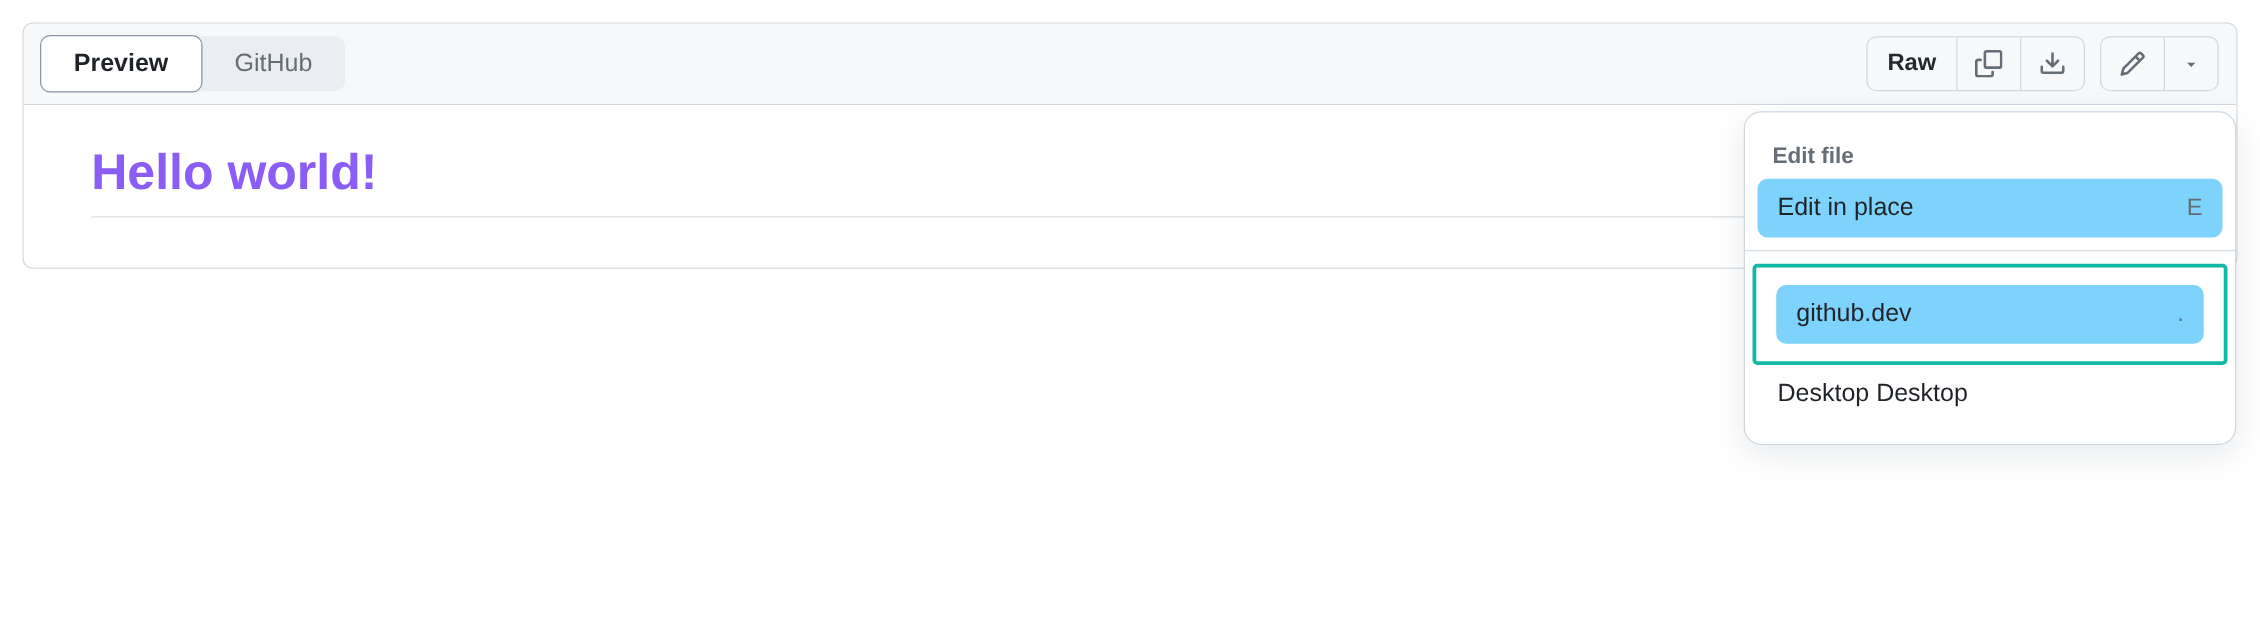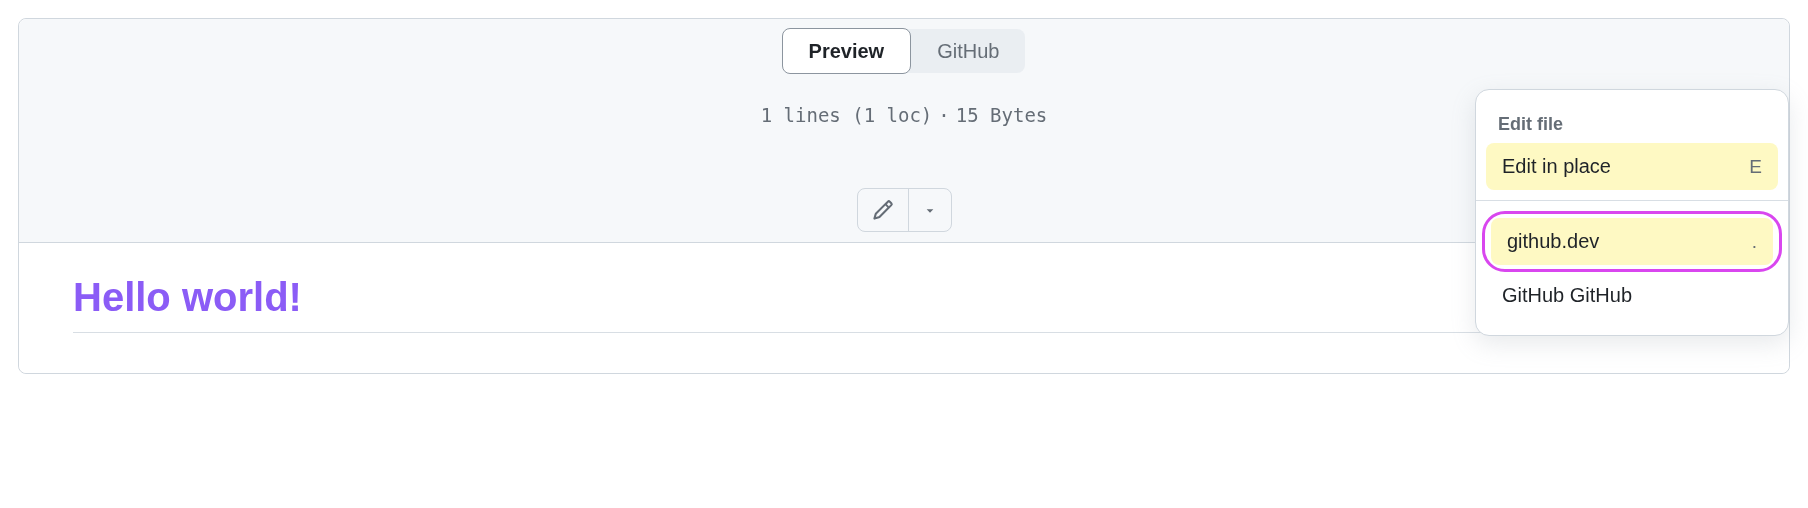--- a/index.html
+++ b/index.html
@@ -17,22 +17,21 @@
     overflow: visible;
     position: relative;
   }
   .toolbar {
     display: flex;
     align-items: center;
     padding: 10px 14px;
     background: #f6f8fa;
     border-bottom: 1px solid #d0d7de;
     border-radius: 8px 8px 0 0;
-    gap: 31px;
-    flex-direction: column;
+    gap: 12px;
   }
   .tab-group {
     display: inline-flex;
     background: #eaeef2;
     border-radius: 8px;
     padding: 0;
     height: 44px;
     align-items: stretch;
   }
   .tab {
@@ -114,21 +113,21 @@
     font-weight: 600;
     color: #8b5cf6;
     padding-bottom: 12px;
     border-bottom: 1px solid #d8dee4;
   }
   
   .dropdown {
     position: absolute;
     top: 70px;
     right: 0;
-    width: 314px;
+    width: 394px;
     background: #ffffff;
     border: 1px solid #d0d7de;
     border-radius: 14px;
     box-shadow: 0 8px 24px rgba(140,149,159,0.2);
     padding: 10px 0 16px 0;
     z-index: 10;
   }
   .dd-section-label {
     font-size: 18px;
     font-weight: 600;
@@ -140,62 +139,72 @@
     align-items: center;
     justify-content: space-between;
     margin: 0 10px;
     padding: 12px 16px;
     font-size: 20px;
     color: #1f2328;
     border-radius: 8px;
     cursor: pointer;
   }
   .dd-item.hover {
-    background: #fef9c3;
+    background: #7dd3fc;
   }
   .dd-shortcut {
     color: #656d76;
     font-size: 19px;
   }
   .dd-divider {
     height: 1px;
     background: #d8dee4;
     margin: 10px 0;
   }
   .dd-highlight {
-    border: 3px solid #d946ef;
-    border-radius: 23px;
+    border: 3px solid #14b8a6;
+    border-radius: 4px;
     margin: 0 6px;
-    padding: 4px;
+    padding: 14px;
   }
   .dd-highlight .dd-item {
     margin: 0 2px;
   }
 </style>
 </head>
 <body>
 
 <div class="file-box">
 
   <div class="toolbar">
     <div class="tab-group">
       <div class="tab active">Preview</div>
       <div class="tab-sep"></div>
       <div class="tab">GitHub</div>
     </div>
 
-    <div class="file-info">
-      <span>1 lines (1 loc)</span>
-      <span>·</span>
-      <span>15 Bytes</span>
-    </div>
 
     <div class="spacer"></div>
 
     <div class="right-actions">
+      <div class="btn-group">
+        <div class="seg text">Raw</div>
+        <div class="seg">
+          <svg class="icon-svg" viewBox="0 0 16 16">
+              <path d="M0 6.75C0 5.784.784 5 1.75 5h1.5a.75.75 0 0 1 0 1.5h-1.5a.25.25 0 0 0-.25.25v7.5c0 .138.112.25.25.25h7.5a.25.25 0 0 0 .25-.25v-1.5a.75.75 0 0 1 1.5 0v1.5A1.75 1.75 0 0 1 9.25 16h-7.5A1.75 1.75 0 0 1 0 14.25Z"></path>
+              <path d="M5 1.75C5 .784 5.784 0 6.75 0h7.5C15.216 0 16 .784 16 1.75v7.5A1.75 1.75 0 0 1 14.25 11h-7.5A1.75 1.75 0 0 1 5 9.25Zm1.75-.25a.25.25 0 0 0-.25.25v7.5c0 .138.112.25.25.25h7.5a.25.25 0 0 0 .25-.25v-7.5a.25.25 0 0 0-.25-.25Z"></path>
+            </svg>
+        </div>
+        <div class="seg">
+          <svg class="icon-svg" viewBox="0 0 16 16">
+              <path d="M2.75 14A1.75 1.75 0 0 1 1 12.25v-2.5a.75.75 0 0 1 1.5 0v2.5c0 .138.112.25.25.25h10.5a.25.25 0 0 0 .25-.25v-2.5a.75.75 0 0 1 1.5 0v2.5A1.75 1.75 0 0 1 13.25 14Z"></path>
+              <path d="M7.25 7.689V2a.75.75 0 0 1 1.5 0v5.689l1.97-1.969a.749.749 0 1 1 1.06 1.06l-3.25 3.25a.749.749 0 0 1-1.06 0L4.22 6.78a.749.749 0 1 1 1.06-1.06Z"></path>
+            </svg>
+        </div>
+      </div>
 
       <div class="btn-group">
         <div class="seg">
           <svg class="icon-svg" viewBox="0 0 16 16">
               <path d="M11.013 1.427a1.75 1.75 0 0 1 2.474 0l1.086 1.086a1.75 1.75 0 0 1 0 2.474l-8.61 8.61c-.21.21-.47.364-.756.445l-3.251.93a.75.75 0 0 1-.927-.928l.929-3.25c.081-.286.235-.547.445-.758l8.61-8.61Zm.176 4.823L9.75 4.81l-6.286 6.287a.253.253 0 0 0-.064.108l-.558 1.953 1.953-.558a.253.253 0 0 0 .108-.064Zm1.238-3.763a.25.25 0 0 0-.354 0L10.811 3.75l1.439 1.44 1.263-1.263a.25.25 0 0 0 0-.354Z"></path>
             </svg>
         </div>
         <div class="seg">
           <svg class="icon-svg" style="width:14px;height:14px" viewBox="0 0 16 16">
               <path d="M4.427 7.427 8 11l3.573-3.573A.25.25 0 0 0 11.396 7H4.604a.25.25 0 0 0-.177.427Z"></path>
@@ -216,17 +225,17 @@
       <span class="dd-shortcut">E</span>
     </div>
     <div class="dd-divider"></div>
     <div class="dd-highlight">
       <div class="dd-item hover">
         <span>github.dev</span>
         <span class="dd-shortcut">.</span>
       </div>
     </div>
     <div class="dd-item">
-      <span>GitHub GitHub</span>
+      <span>Desktop Desktop</span>
     </div>
   </div>
 
 </div>
 
 </body></html>

